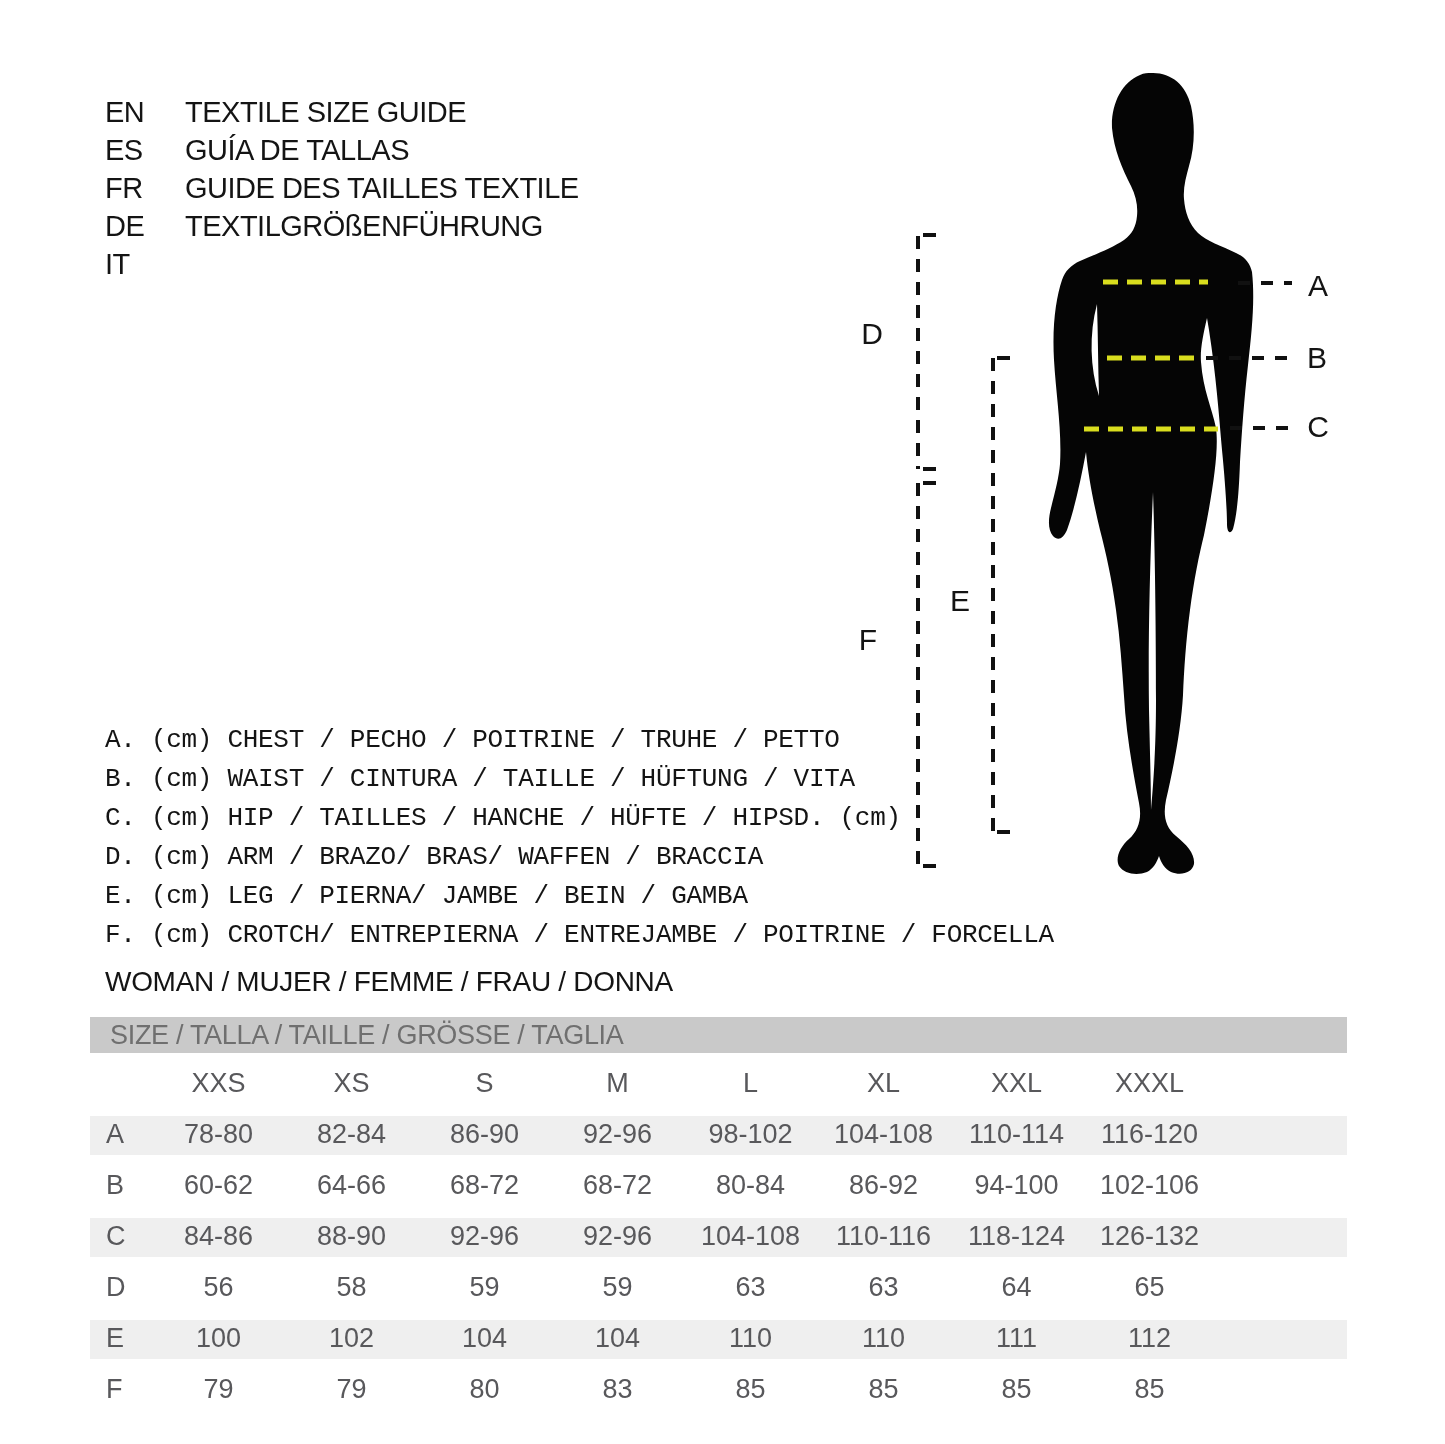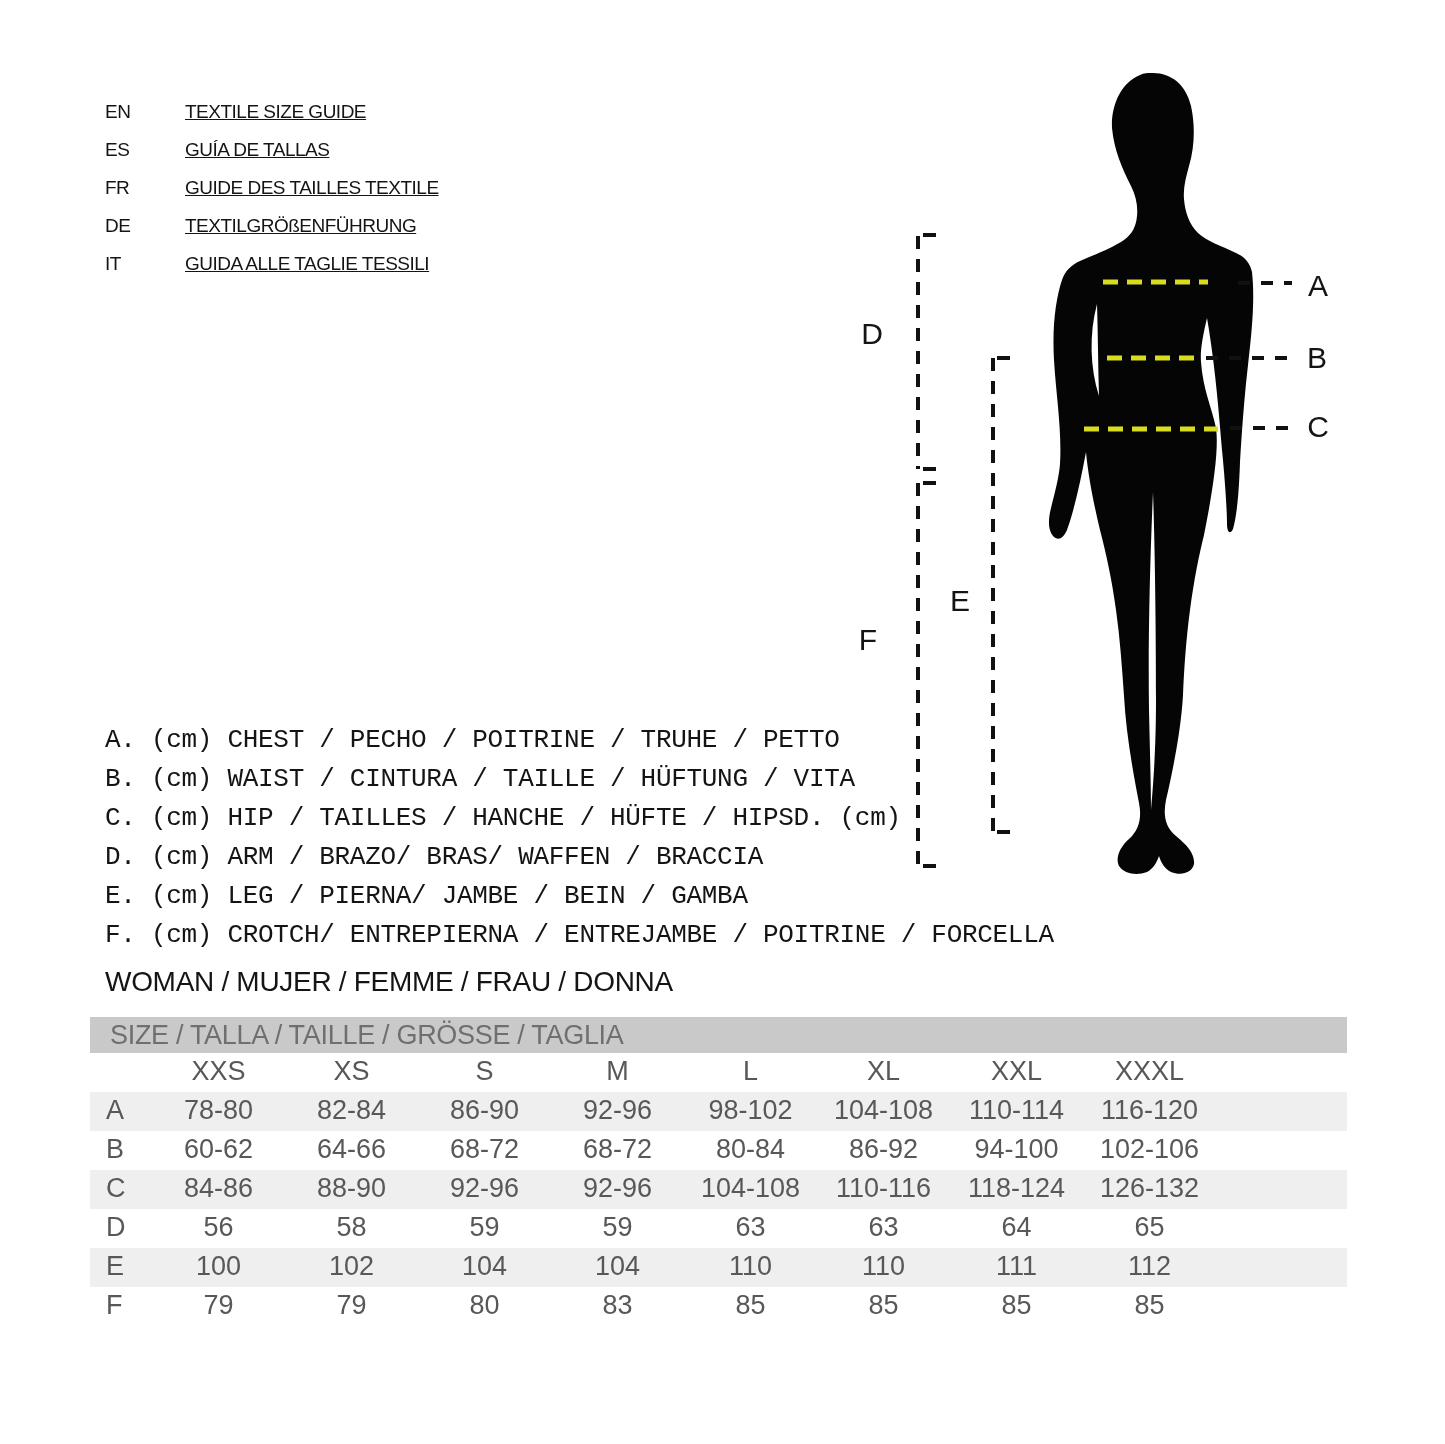--- a/index.html
+++ b/index.html
@@ -2,38 +2,38 @@
 <html><head>
 <meta charset="utf-8">
 <style>
   html,body{margin:0;padding:0;background:#ffffff;}
   .canvas{
     position:relative;width:1445px;height:1444px;background:#ffffff;
     font-family:"Liberation Sans",sans-serif;color:#1a1a1a;overflow:hidden;
   }
   
   .lang-block{position:absolute;left:105px;top:93px;}
-  .lang-row{display:flex;height:38px;line-height:38px;font-size:19px;letter-spacing:-0.5px;color:#141414;}
+  .lang-row{display:flex;height:38px;line-height:38px;font-size:29px;letter-spacing:-0.5px;color:#141414;}
   .lang-code{width:80px;flex:0 0 80px;}
-  .lang-title{white-space:nowrap;text-decoration:underline;}
+  .lang-title{white-space:nowrap;}
   
   .figure{position:absolute;left:840px;top:60px;width:520px;height:830px;}
   .figure svg{position:absolute;left:0;top:0;}
   .fig-label{position:absolute;width:44px;height:36px;line-height:36px;text-align:center;
     font-size:30px;color:#141414;}
   
   .measure-list{position:absolute;left:105px;top:721px;}
   .measure-line{height:39px;line-height:39px;font-size:26px;letter-spacing:-0.3px;color:#141414;white-space:nowrap;font-family:Liberation Mono, monospace;}
   
   .woman-title{position:absolute;left:105px;top:966px;font-size:28px;letter-spacing:-0.3px;color:#141414;white-space:nowrap;}
   
   .size-table{position:absolute;left:90px;top:1017px;width:1257px;font-size:27px;color:#58585b;}
   .t-header{height:36px;line-height:36px;background:#c9c9c9;color:#6f6f6f;padding-left:20px;
     box-sizing:border-box;letter-spacing:-0.3px;}
-  .t-row{display:grid;grid-template-columns:62px repeat(8,133px) 1fr;height:39px;line-height:36px;}
+  .t-row{display:grid;grid-template-columns:62px repeat(8,133px) 1fr;height:39px;line-height:36px;margin-top:12px;}
   .t-row.stripe{background:#efefef;}
   .t-cell{text-align:center;}
   .t-rowlabel{text-align:left;padding-left:16px;}
 </style>
 </head>
 <body>
 
 <div class="canvas">
 
   <div class="lang-block" id="lang-block">
@@ -48,21 +48,20 @@
       <div class="lang-row">
         <span class="lang-code">FR</span>
         <span class="lang-title">GUIDE DES TAILLES TEXTILE</span>
       </div>
       <div class="lang-row">
         <span class="lang-code">DE</span>
         <span class="lang-title">TEXTILGRÖßENFÜHRUNG</span>
       </div>
       <div class="lang-row">
         <span class="lang-code">IT</span>
-        <span class="lang-title">GUIDA ALLE TAGLIE TESSILI</span>
       </div>
     </div>
 
   <div class="figure">
     <svg width="520" height="830" viewBox="840 60 520 830">
 
       <path fill="#050505" d="
         M 1151 73
         C 1170 72 1186 84 1191 106
         C 1195 124 1195 146 1189 166

